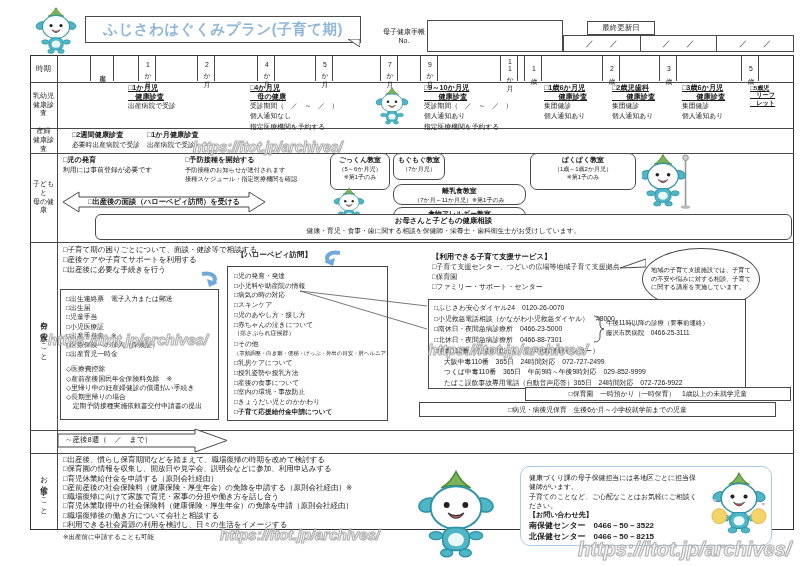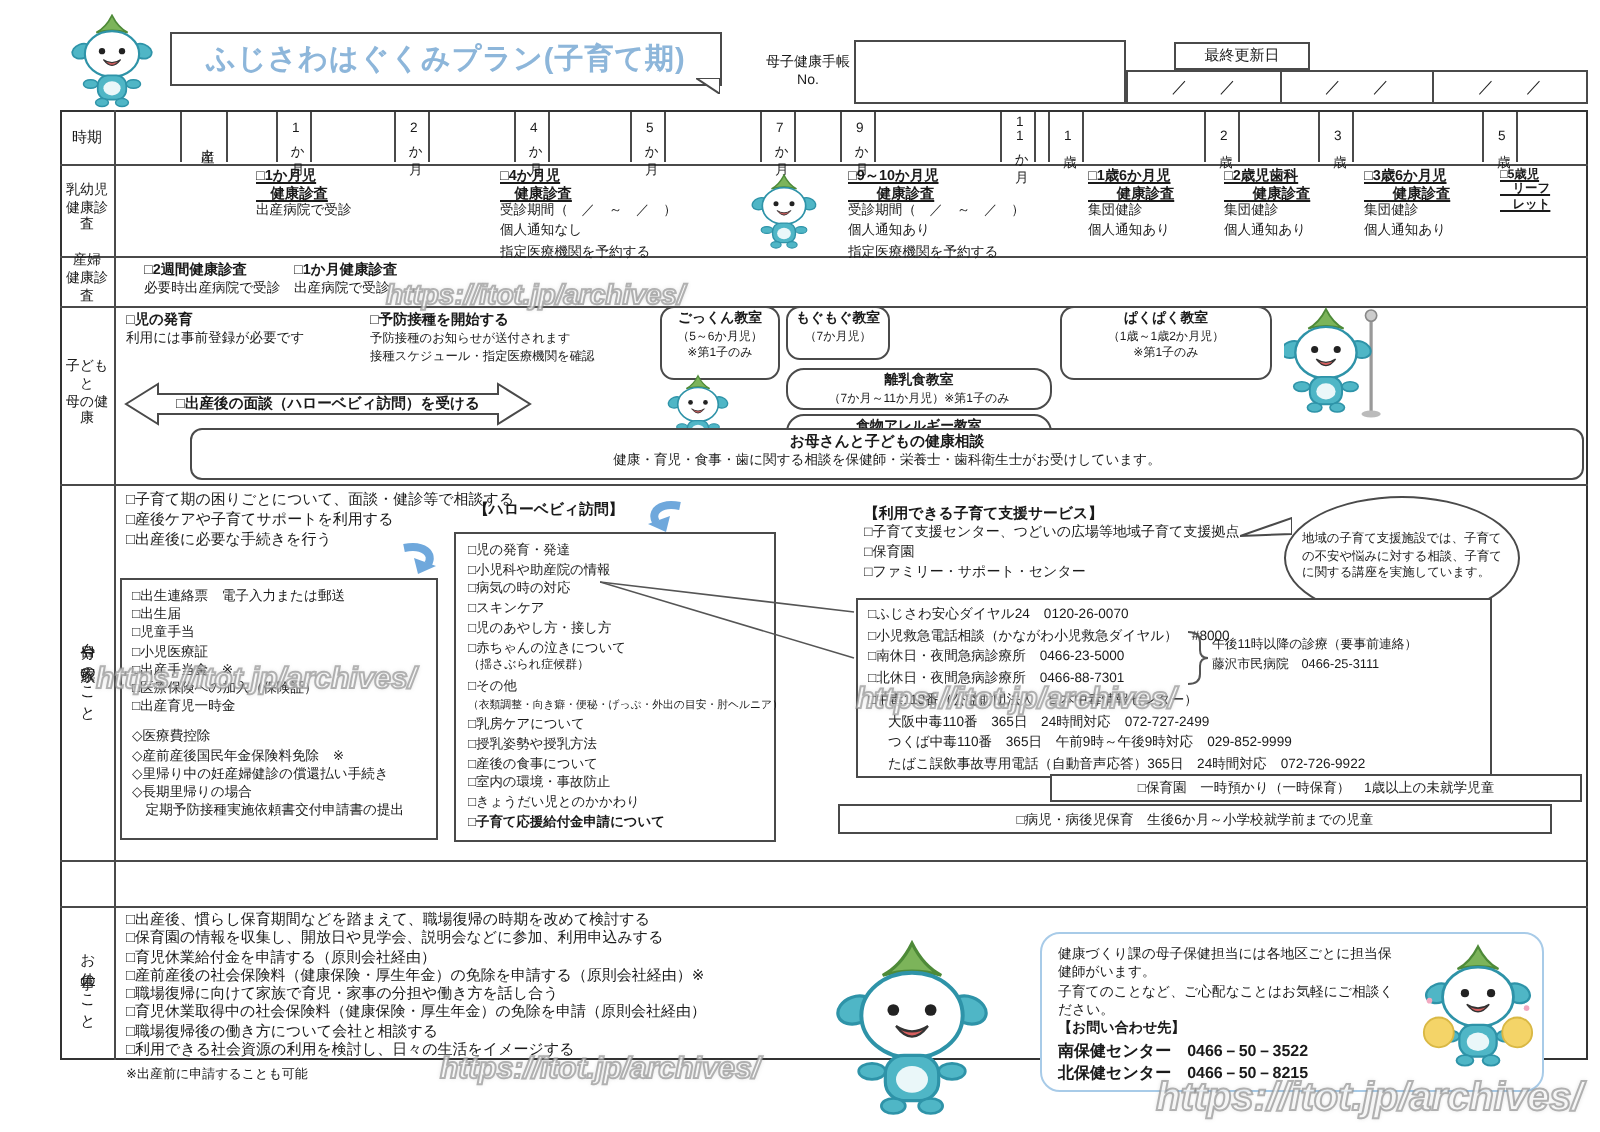--- a/index.html
+++ b/index.html
@@ -154,21 +154,21 @@
       <span>5歳</span>
     </div>
 
   <div class="a" style="left:128px;top:84px;width:112px">
     <div class="ttl">□1か月児
 　健康診査</div>
     <div class="note">出産病院で受診</div>
   </div>
   <div class="a" style="left:250px;top:84px;width:128px">
     <div class="ttl">□4か月児
-　健康診査</div>
+　母の健康</div>
     <div class="note">受診期間（　／　～　／　）</div>
     <div class="note">個人通知なし</div>
     <div class="note">指定医療機関を予約する</div>
   </div>
   <svg class="a" style="left:372px;top:87px" width="40" height="40" viewBox="0 0 60 70">
       <use href="#masco"></use>
     </svg>
   <div class="a" style="left:424px;top:84px;width:120px">
     <div class="ttl">□9～10か月児
 　　健康診査</div>
@@ -374,20 +374,26 @@
     <div>藤沢市民病院　0466-25-3111</div>
   </div>
 
   <div class="a bx ctr" style="left:525px;top:387px;width:266px;height:14px;font-size:6.8px">
     <span class="nw">□保育園　一時預かり（一時保育）　1歳以上の未就学児童</span>
   </div>
   <div class="a bx ctr" style="left:419px;top:402px;width:357px;height:15px;font-size:6.8px">
     <span class="nw">□病児・病後児保育　生後6か月～小学校就学前までの児童</span>
   </div>
 
+  <div class="a" style="left:57px;top:428px;width:172px;height:25px">
+    <svg width="172" height="25" viewBox="0 0 172 25">
+      <polygon points="1,6 138,6 138,1 170,12.5 138,24 138,19 1,19" fill="#fff" stroke="#4a4a4a" stroke-width="1"></polygon>
+    </svg>
+    <div class="a nw" style="left:8px;top:7px;font-size:7.5px">～産後8週（　／　まで）</div>
+  </div>
 
   <div class="a" style="left:63px;top:455px">
     <div class="chk2">□出産後、慣らし保育期間などを踏まえて、職場復帰の時期を改めて検討する</div>
     <div class="chk2">□保育園の情報を収集し、開放日や見学会、説明会などに参加、利用申込みする</div>
     <div class="chk2">□育児休業給付金を申請する（原則会社経由）</div>
     <div class="chk2">□産前産後の社会保険料（健康保険・厚生年金）の免除を申請する（原則会社経由）※</div>
     <div class="chk2">□職場復帰に向けて家族で育児・家事の分担や働き方を話し合う</div>
     <div class="chk2">□育児休業取得中の社会保険料（健康保険・厚生年金）の免除を申請（原則会社経由）</div>
     <div class="chk2">□職場復帰後の働き方について会社と相談する</div>
     <div class="chk2">□利用できる社会資源の利用を検討し、日々の生活をイメージする</div>

